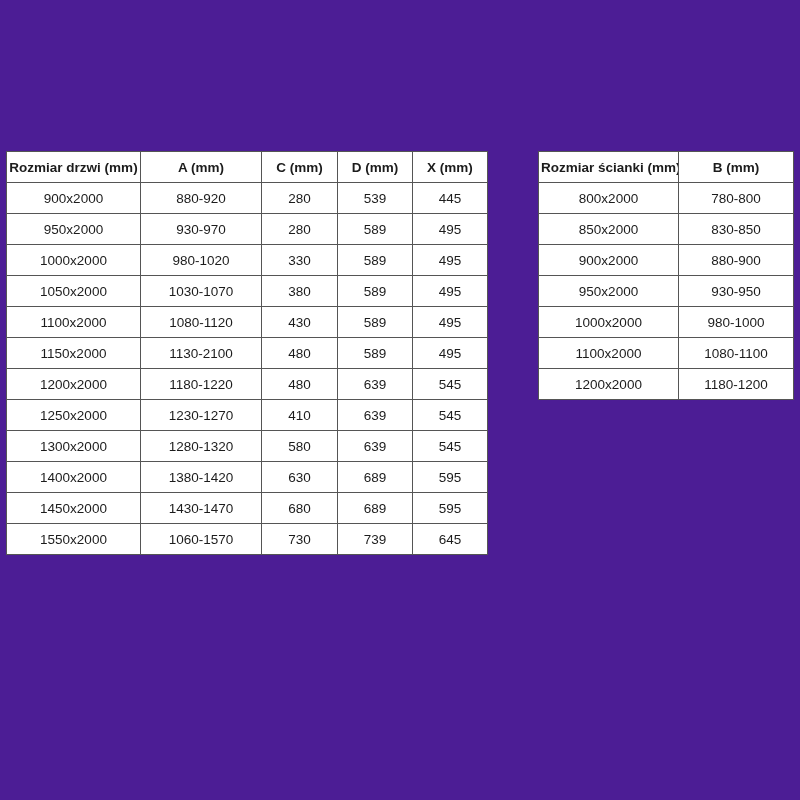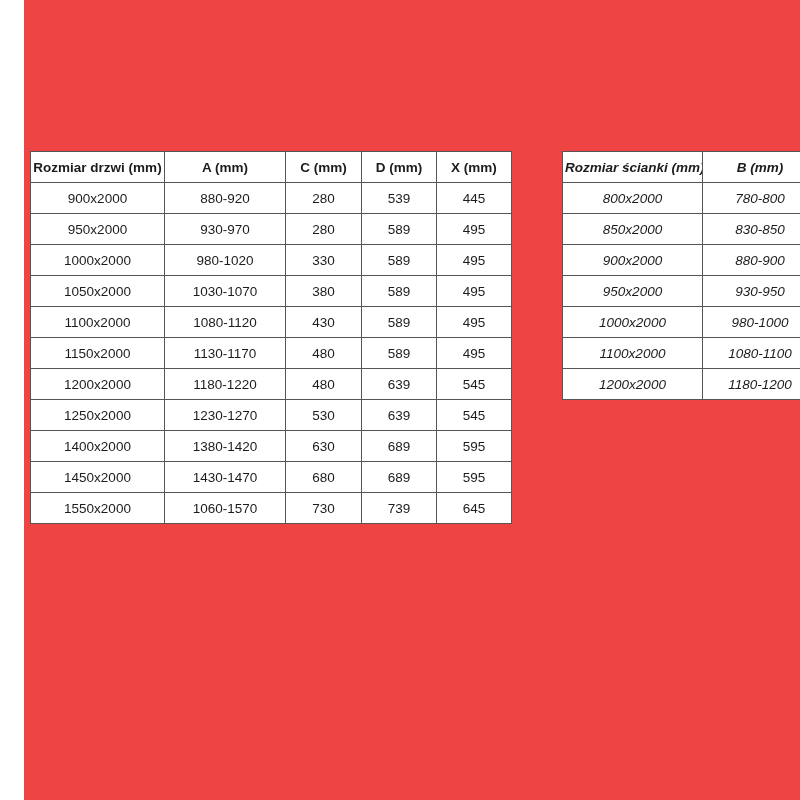--- a/index.html
+++ b/index.html
@@ -9,39 +9,37 @@
   body {
     width: 800px;
     height: 800px;
     background: #ffffff;
     position: relative;
     font-family: "Liberation Sans", "DejaVu Sans", sans-serif;
   }
   .canvas {
     position: absolute;
     inset: 0;
-    background: #ef4444;
-    margin-left: 24px;
+    background: #4c1d95;
   }
   table.spec {
     position: absolute;
     border-collapse: collapse;
     table-layout: fixed;
     background: #ffffff;
   }
   #doors-table {
     left: 6px;
     top: 151px;
     width: 481px;
   }
   #walls-table {
     left: 538px;
     top: 151px;
     width: 255px;
-    font-style: italic;
   }
   table.spec th, table.spec td {
     border: 1px solid #555555;
     text-align: center;
     vertical-align: middle;
     font-size: 13.5px;
     color: #1c1c1c;
     height: 30px;
     padding: 0 2px;
     overflow: hidden;
@@ -113,36 +111,43 @@
         </tr>
         <tr>
           <td>1100x2000</td>
           <td>1080-1120</td>
           <td>430</td>
           <td>589</td>
           <td>495</td>
         </tr>
         <tr>
           <td>1150x2000</td>
-          <td>1130-1170</td>
+          <td>1130-2100</td>
           <td>480</td>
           <td>589</td>
           <td>495</td>
         </tr>
         <tr>
           <td>1200x2000</td>
           <td>1180-1220</td>
           <td>480</td>
           <td>639</td>
           <td>545</td>
         </tr>
         <tr>
           <td>1250x2000</td>
           <td>1230-1270</td>
-          <td>530</td>
+          <td>410</td>
+          <td>639</td>
+          <td>545</td>
+        </tr>
+        <tr>
+          <td>1300x2000</td>
+          <td>1280-1320</td>
+          <td>580</td>
           <td>639</td>
           <td>545</td>
         </tr>
         <tr>
           <td>1400x2000</td>
           <td>1380-1420</td>
           <td>630</td>
           <td>689</td>
           <td>595</td>
         </tr>

